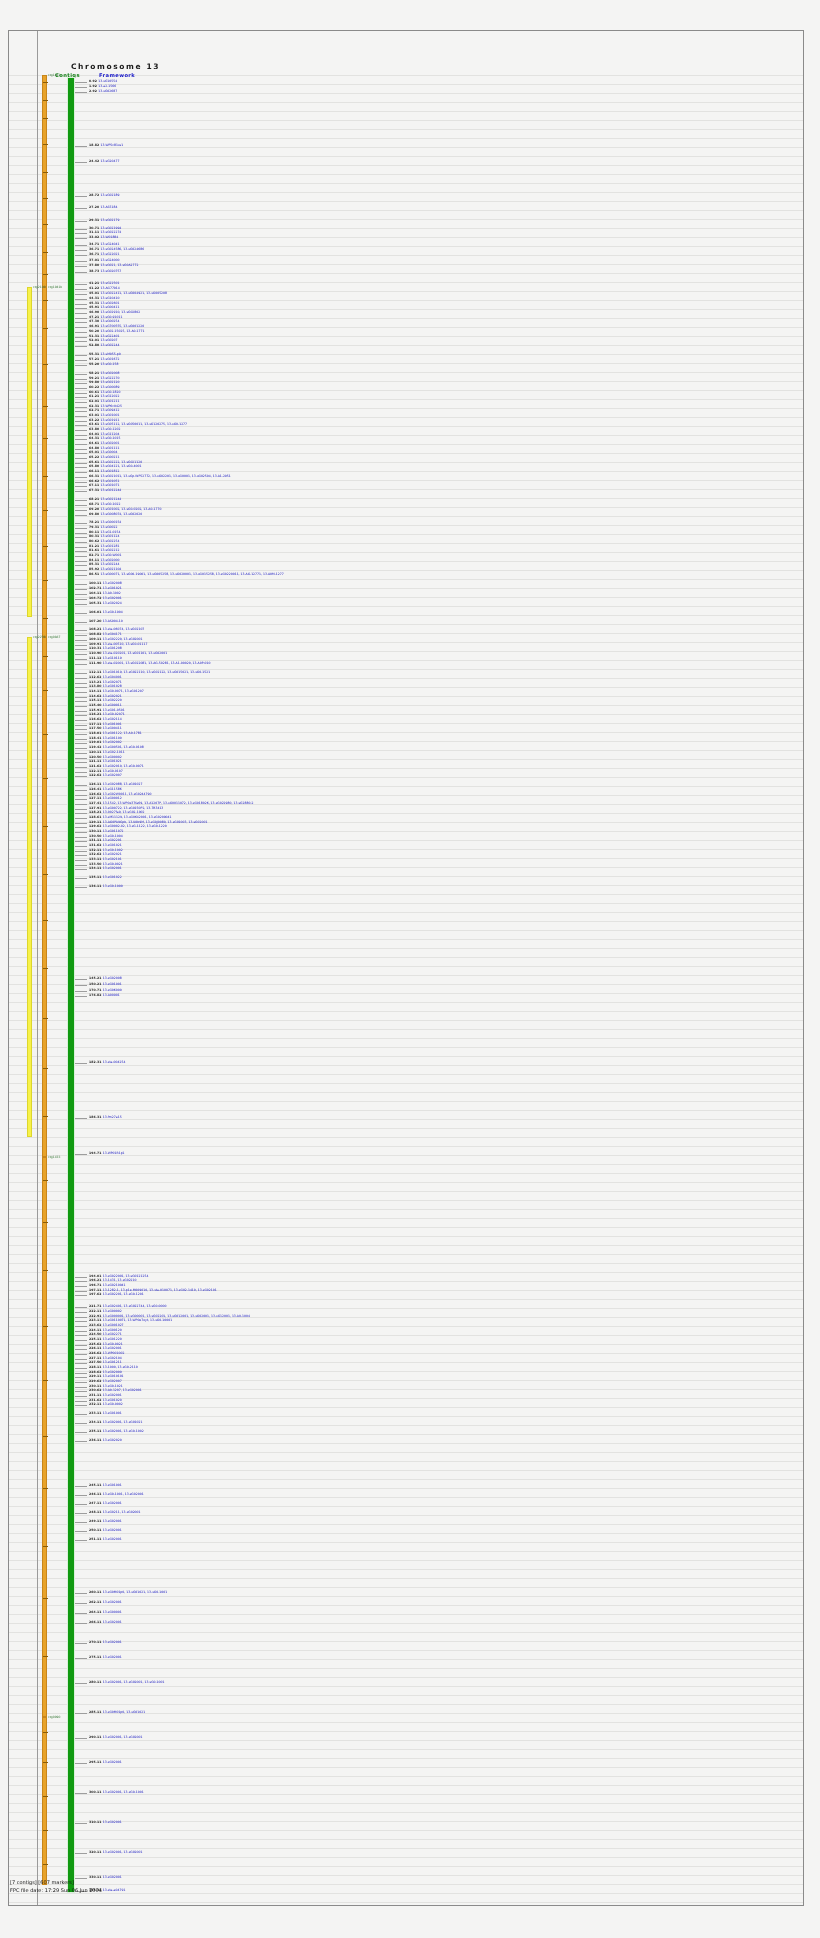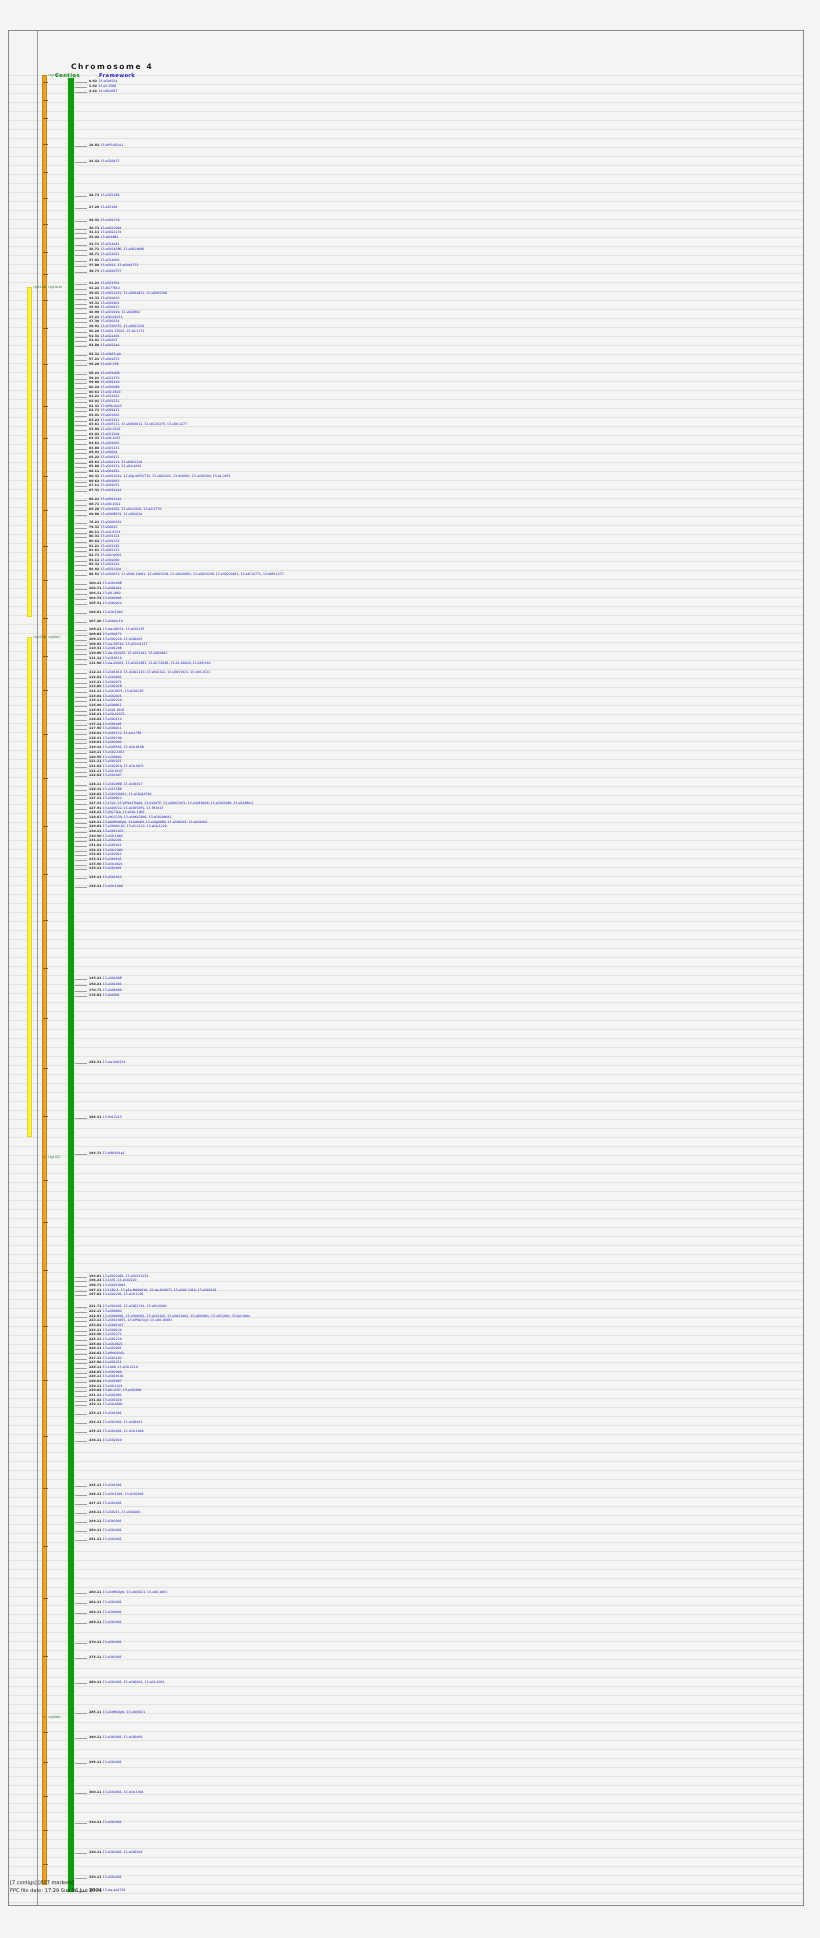--- a/index.html
+++ b/index.html
@@ -238,21 +238,21 @@
           <div class="hgrid" style="top: 1826px;"></div>
           <div class="hgrid" style="top: 1835px;"></div>
           <div class="hgrid" style="top: 1844px;"></div>
           <div class="hgrid" style="top: 1853px;"></div>
           <div class="hgrid" style="top: 1862px;"></div>
           <div class="hgrid" style="top: 1871px;"></div>
         </div>
 
       <div class="vrule" style="left:28px;height:1874px;"></div>
 
-      <div id="title">Chromosome 4</div>
+      <div id="title">Chromosome 13</div>
       <div id="hdr-contigs">Contigs</div>
       <div id="hdr-framework">Framework</div>
 
       <div id="fwbar"></div>
 
       <div id="contig-layer">
           <div class="contig" style="left: 33px; top: 44px; height: 212px;">
             <div class="band" style="top: 6px;"></div>
             <div class="band" style="top: 24px;"></div>
             <div class="band" style="top: 42px;"></div>

